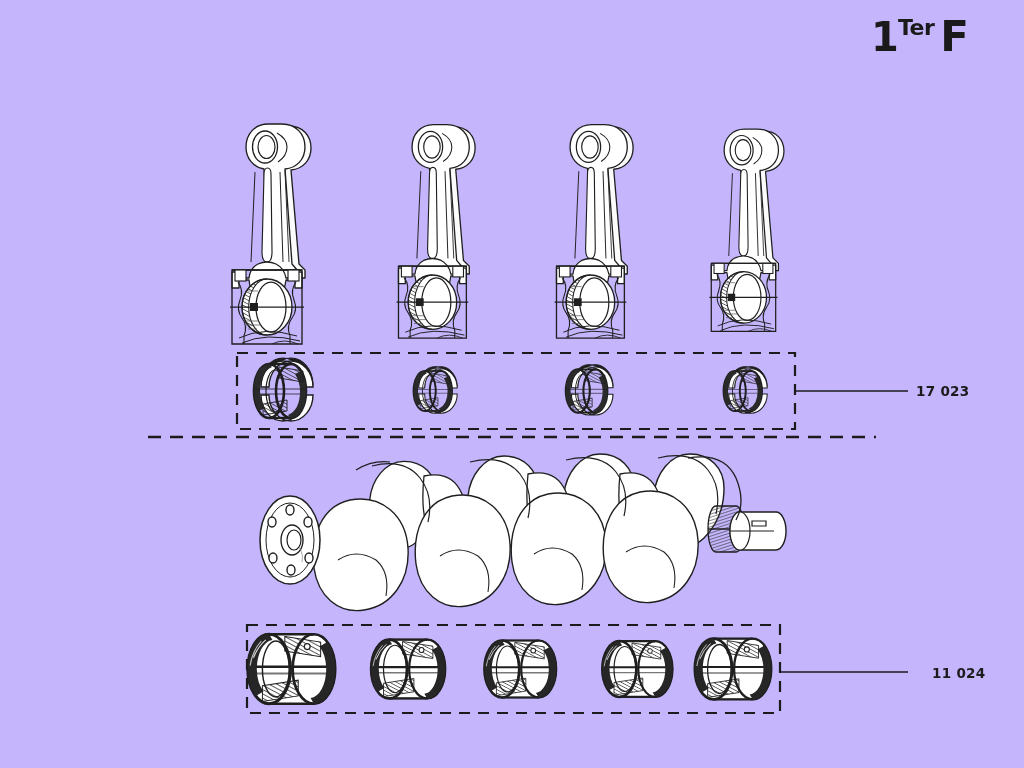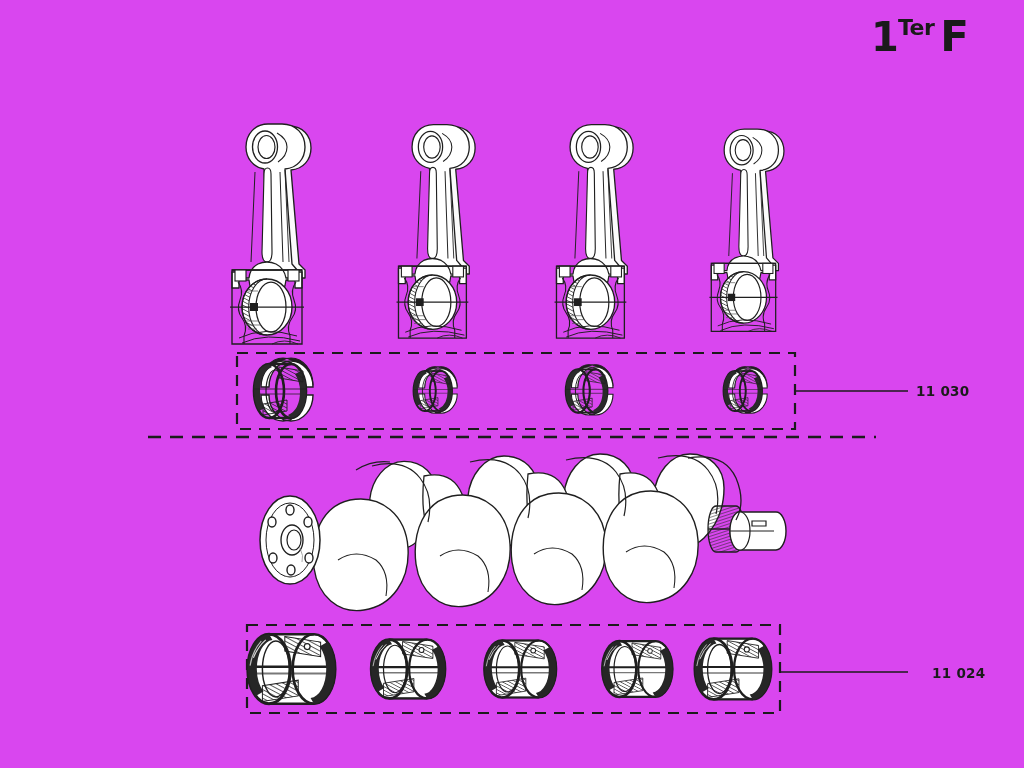--- a/index.html
+++ b/index.html
@@ -13,21 +13,21 @@
     height: 768px;
     position: relative;
     overflow: hidden;
     font-family: "Liberation Sans", sans-serif;
   }
   #sheet {
     position: absolute;
     left: 0; top: 0;
     width: 1024px;
     height: 768px;
-    background: #d946ef;
+    background: #c4b5fd;
   }
   svg.layer {
     position: absolute;
     left: 0; top: 0;
     width: 1024px;
     height: 768px;
     display: block;
   }
   .logo {
     position: absolute;
@@ -347,17 +347,17 @@
       <use href="#mainshell" transform="translate(737,669) scale(0.98)"></use>
 
       <line x1="780" y1="672" x2="908" y2="672" stroke="#1b1b1b" stroke-width="1.7"></line>
     </g>
   </svg>
 
   <div class="logo">
     <span class="big">1</span><span class="sup">Ter</span><span class="fchar">F</span>
   </div>
 
-  <div class="partlabel" id="label-11023">11 030</div>
+  <div class="partlabel" id="label-11023">17 023</div>
 
   <div class="partlabel" id="label-11024">11 024</div>
 
 </div>
 
 </body></html>

